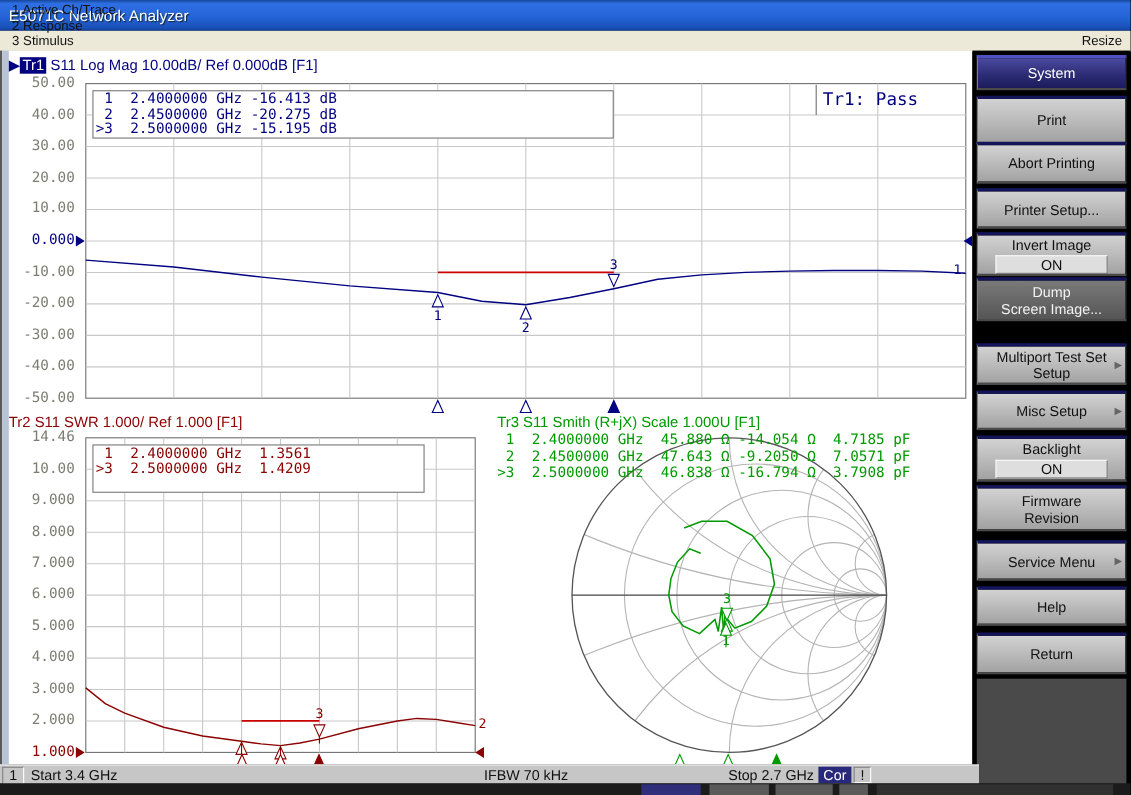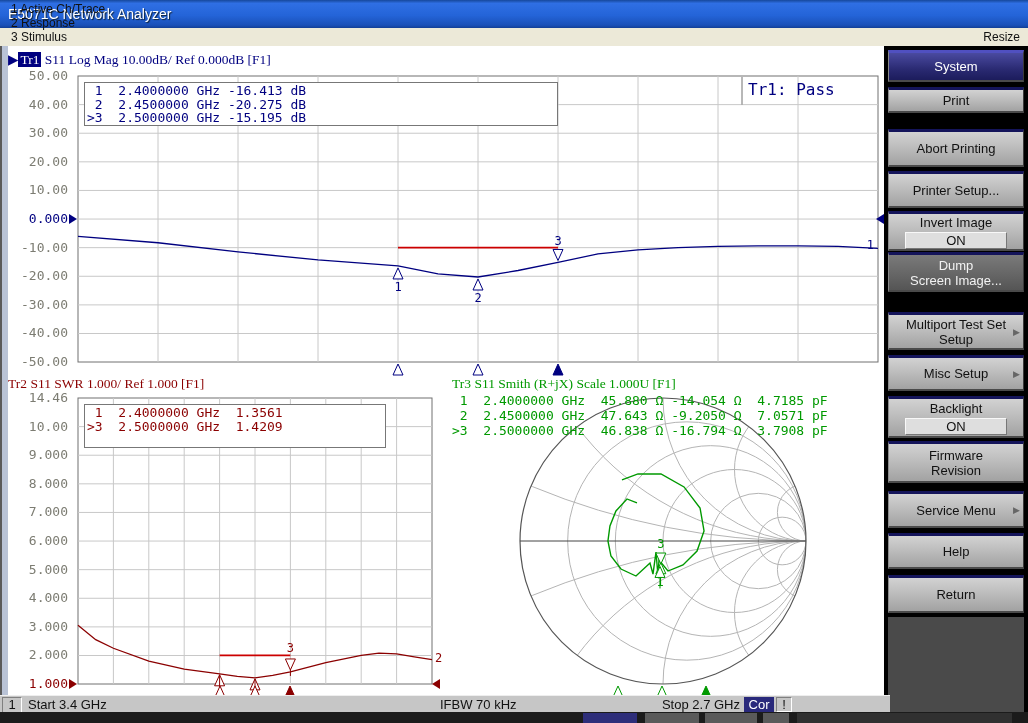--- a/index.html
+++ b/index.html
@@ -13,21 +13,21 @@
   
   #menubar{position:absolute;left:0;top:28px;width:1028px;height:18px;background:#ece9d8;
     border-bottom:1px solid #c8c4b0;font-size:12px;color:#111;display:flex;align-items:center;}
   .menu-item{padding:0 11px;white-space:nowrap;cursor:default;}
   #menu-resize{position:absolute;right:8px;top:0;line-height:18px;}
   
   #main{position:absolute;left:0;top:46px;width:884px;height:649px;background:#fff;}
   #left-strip{position:absolute;left:0;top:0;width:2px;height:649px;background:#5a5a5a;}
   #left-strip2{position:absolute;left:2px;top:0;width:6px;height:649px;background:#b9c3d6;}
   #plot-svg{position:absolute;left:0;top:0;pointer-events:none;}
-  .trace-header{position:absolute;font-family:Liberation Serif, serif;font-size:13.5px;white-space:pre;}
+  .trace-header{position:absolute;font-family:Liberation Sans, sans-serif;font-size:13.5px;white-space:pre;}
   .tr1-chip{background:#000080;color:#fff;padding:0 2px;}
   .tick{position:absolute;width:56px;text-align:right;font-family:"DejaVu Sans Mono",monospace;
     font-size:13px;line-height:16px;color:#7c7c72;}
   .mtable{position:absolute;border:1px solid #777;background:#fff;font-family:"DejaVu Sans Mono",monospace;
     font-size:13px;line-height:13.5px;white-space:pre;padding:1px 0 1px 2px;box-sizing:border-box;}
   .mrow{white-space:pre;}
   #tr3-rows{position:absolute;font-family:"DejaVu Sans Mono",monospace;font-size:13px;line-height:15px;
     white-space:pre;}
   #tr1-pass{position:absolute;font-family:"DejaVu Sans Mono",monospace;font-size:16px;color:#000080;}
   
@@ -220,21 +220,21 @@
       <div class="tick" style="left: 12px; top: 515.66px;">5.000</div>
       <div class="tick" style="left: 12px; top: 544.27px;">4.000</div>
       <div class="tick" style="left: 12px; top: 572.88px;">3.000</div>
       <div class="tick" style="left: 12px; top: 601.49px;">2.000</div>
       <div class="tick" style="left: 12px; top: 630.1px; color: rgb(139, 0, 0);">1.000</div>
     </div>
 
   <div id="sidebar">
     <div id="sidebar-bottom"></div>
   <div class="softkey header" style="top: 4px; height: 32px;"><div>System</div></div>
-      <div class="softkey" style="top: 41px; height: 26px;"><div>Print</div></div>
+      <div class="softkey" style="top: 41px; height: 44px;"><div>Print</div></div>
       <div class="softkey" style="top: 83px; height: 38px;"><div>Abort Printing</div></div>
       <div class="softkey" style="top: 125px; height: 37px;"><div>Printer Setup...</div></div>
       <div class="softkey" style="top: 165px; height: 40px;"><div>Invert Image</div><div class="toggle">ON</div></div>
       <div class="softkey dark" style="top: 206px; height: 40px;"><div>Dump
 Screen Image...</div></div>
       <div class="softkey" style="top: 266px; height: 38px;"><div>Multiport Test Set
 Setup</div><span class="arrow">▶</span></div>
       <div class="softkey" style="top: 309px; height: 36px;"><div>Misc Setup</div><span class="arrow">▶</span></div>
       <div class="softkey" style="top: 350px; height: 42px;"><div>Backlight</div><div class="toggle">ON</div></div>
       <div class="softkey" style="top: 395px; height: 42px;"><div>Firmware

